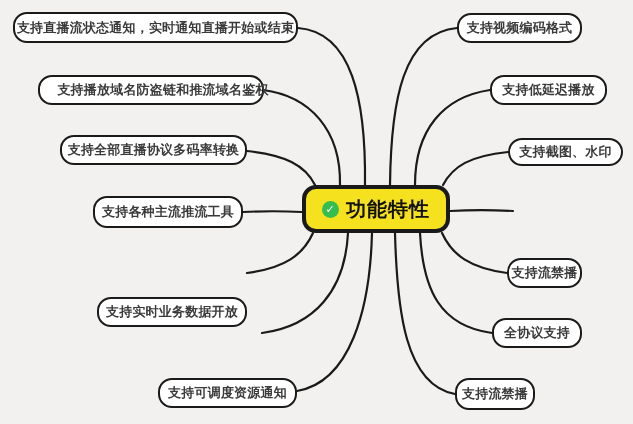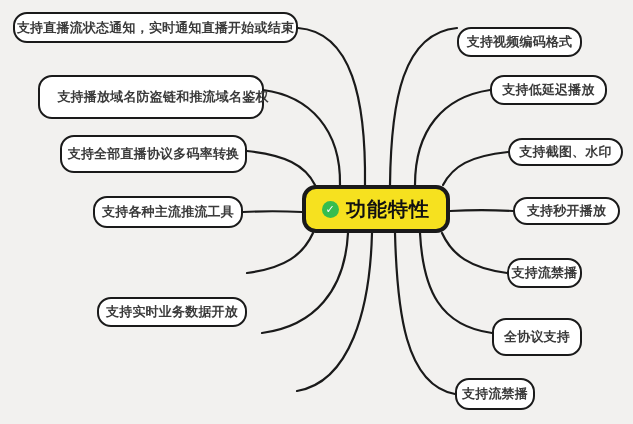--- a/index.html
+++ b/index.html
@@ -91,31 +91,31 @@
     <path d="M457,28 C403,33 391,100 390,185"></path>
     <path d="M490,90 C443,97 415,130 415,185"></path>
     <path d="M508,152 C470,156 453,166 443,185"></path>
     <path d="M513,211 C493,210 470,210 450,211"></path>
     <path d="M507,273 C470,268 452,255 442,233"></path>
     <path d="M492,333 C440,326 423,290 420,233"></path>
     <path d="M455,394 C405,385 397,310 395,233"></path>
   </svg>
 
   <div class="node" style="left:13px;top:12px;width:285px;height:31px;">支持直播流状态通知，实时通知直播开始或结束</div>
-  <div class="node" style="left:38px;top:75px;width:226px;height:44px;padding-left:28px;">支持播放域名防盗链和推流域名鉴权</div>
-  <div class="node" style="left:60px;top:135px;width:187px;height:38px;">支持全部直播协议多码率转换</div>
+  <div class="node" style="left:38px;top:75px;width:226px;height:30px;padding-left:28px;">支持播放域名防盗链和推流域名鉴权</div>
+  <div class="node" style="left:60px;top:135px;width:187px;height:30px;">支持全部直播协议多码率转换</div>
   <div class="node" style="left:93px;top:196px;width:150px;height:32px;">支持各种主流推流工具</div>
   <div class="node" style="left:97px;top:258px;width:150px;height:30px;margin-top:39px;">支持实时业务数据开放</div>
+  <div class="node" style="left:158px;top:378px;width:139px;height:30px;">支持可调度资源通知</div>
 
-  <div class="node" style="left:457px;top:27px;width:125px;height:30px;">支持视频编码格式</div>
+  <div class="node" style="left:457px;top:13px;width:125px;height:30px;">支持视频编码格式</div>
   <div class="node" style="left:490px;top:75px;width:117px;height:30px;">支持低延迟播放</div>
   <div class="node" style="left:508px;top:138px;width:115px;height:28px;">支持截图、水印</div>
-  <div class="node" style="left:513px;top:197px;width:107px;height:28px;">支持秒开播放</div>
   <div class="node" style="left:507px;top:258px;width:75px;height:30px;">支持流禁播</div>
-  <div class="node" style="left:492px;top:318px;width:90px;height:38px;">全协议支持</div>
+  <div class="node" style="left:492px;top:318px;width:90px;height:30px;">全协议支持</div>
   <div class="node" style="left:455px;top:378px;width:80px;height:32px;">支持流禁播</div>
 
   <div class="center-node" style="left:302px;top:185px;width:148px;height:48px;">
     <span class="check-icon">✓</span>
     <span>功能特性</span>
   </div>
 
 </div>
 
 </body></html>

